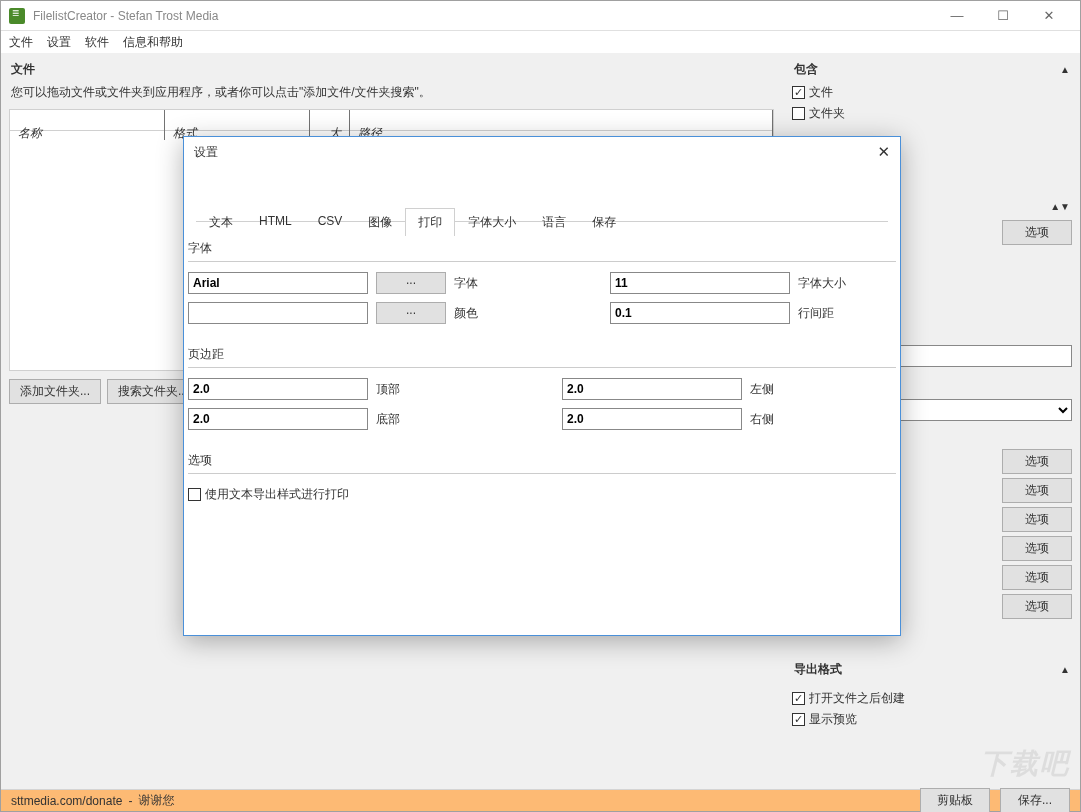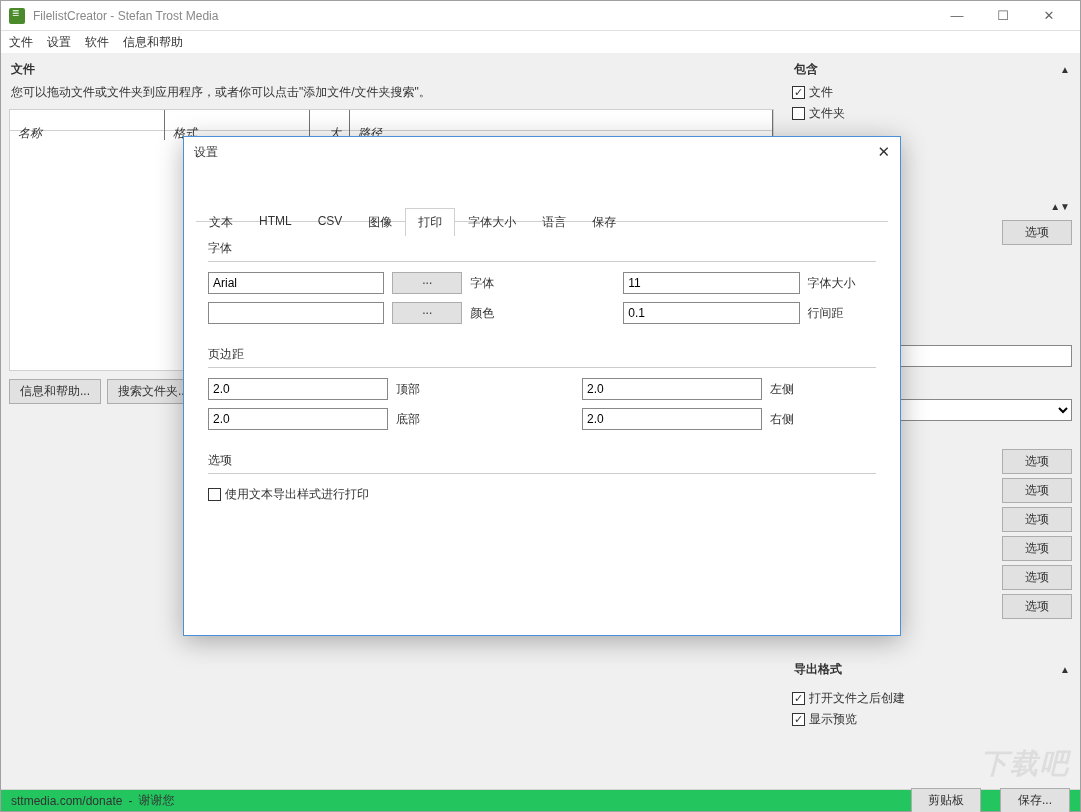--- a/index.html
+++ b/index.html
@@ -18,34 +18,34 @@
 .panel-hdr .tri { margin-left:auto; font-size:10px; }
 .helptxt { color:#333; padding:2px 2px 8px; }
 .tbl-hdr { display:flex; height:22px; background:#fff; border:1px solid #d0d0d0; }
 .tbl-hdr div { padding:15px 8px; border-right:1px solid #737373;font-style:italic; }
 .big-white { background:#fff; border:1px solid #d0d0d0; }
 .btn { background:#e1e1e1; border:1px solid #adadad; padding:3px 10px; display:inline-block; min-width:70px; text-align:center; }
 .chk { display:flex; align-items:center; gap:4px; padding:2px 0; }
 .chk .box { width:13px; height:13px; border:1px solid #333; background:#fff; display:inline-flex; align-items:center; justify-content:center; font-size:11px; line-height:1; }
 input.txt, select.sel { border:1px solid #888; background:#fff; padding:2px 4px; font-size:12px; height:22px; }
 select.sel { width:100%; }
-.statusbar { position:absolute; left:0; bottom:0; right:0; height:22px; background:#22c55e; display:flex; align-items:center; padding:0 10px; border-top:1px solid #d4d4d4; }
+.statusbar { position:absolute; left:0; bottom:0; right:0; height:22px; background:#fdba74; display:flex; align-items:center; padding:0 10px; border-top:1px solid #d4d4d4; }
 .right-btncol { display:flex; flex-direction:column; gap:4px; align-items:flex-end; }
 
 .dialog { left:183px; top:136px; width:718px; height:500px; background:#fff; box-shadow:0 5px 25px rgba(0,0,0,.3); }
 .dialog .dtitle { height:30px; display:flex; align-items:center; padding:0 10px; background:#fff; }
 .dialog .dtitle .close { margin-left:auto; font-size:15px; color:#333; }
 .tabs { display:flex; margin:6px 12px 0; border-bottom:1px solid #d0d0d0; }
 .tabs div { padding:5px 12px; border:1px solid transparent; border-bottom:none; position:relative; top:15px;margin-top:20px; }
 .tabs div.act { background:#fff; border-color:#d0d0d0; }
-.dlg-body { padding:14px 24px; }
+.dlg-body { padding:14px 4px; }
 .sect { margin-bottom:18px; }
 .sect-h { font-size:12px; padding:4px 0; border-bottom:1px solid #ccc; margin-bottom:10px; }
 .row { display:flex; align-items:center; gap:8px; margin-bottom:8px; }
-.row input.txt { width:180px; }
+.row input.txt { width:180px;font-weight:bold; }
 .row .mini { width:22px; height:22px; text-align:center; padding:0; }
 .row .lbl { width:70px; }
 .row .gap { width:70px; }
 .blackfld { background:#000; color:#fff; }
 .watermark { position:absolute; right:10px; bottom:28px; font-size:28px; color:rgba(0,0,0,.08); font-style:italic; font-weight:bold; letter-spacing:2px; }
 </style>
 </head>
 <body>
 
 <div class="win main-win">
@@ -73,21 +73,21 @@
       </div>
       <div class="helptxt">您可以拖动文件或文件夹到应用程序，或者你可以点击"添加文件/文件夹搜索"。</div>
       <div class="tbl-hdr">
         <div style="width:155px">名称</div>
         <div style="width:145px">格式</div>
         <div style="width:40px;text-align:right">大小</div>
         <div style="flex:1">路径</div>
       </div>
       <div class="big-white" style="height:240px;border-top:none"></div>
       <div style="margin-top:8px;display:flex;gap:6px">
-        <span class="btn">信息和帮助...</span>
+        <span class="btn">添加文件夹...</span>
         <span class="btn">搜索文件夹...</span>
       </div>
     </div>
 
     <div class="panel" style="right:0; top:0; width:280px;">
       <div class="panel-hdr">
         <b>包含</b>
         <span class="tri">▲</span>
       </div>
       <div class="chk">
@@ -134,21 +134,21 @@
         <span class="box">✓</span>
         <span>显示预览</span>
       </div>
     </div>
   </div>
 
   <div class="statusbar">
     <span>sttmedia.com/donate</span>
     <span style="margin:0 6px">-</span>
     <span>谢谢您</span>
-    <span style="margin-left:auto;display:flex;gap:19px">
+    <span style="margin-left:auto;display:flex;gap:10px">
       <span class="btn">剪贴板</span>
       <span class="btn">保存...</span>
     </span>
   </div>
 
   <div class="watermark">下载吧</div>
 </div>
 
 <div class="win dialog">
   <div class="dtitle">

